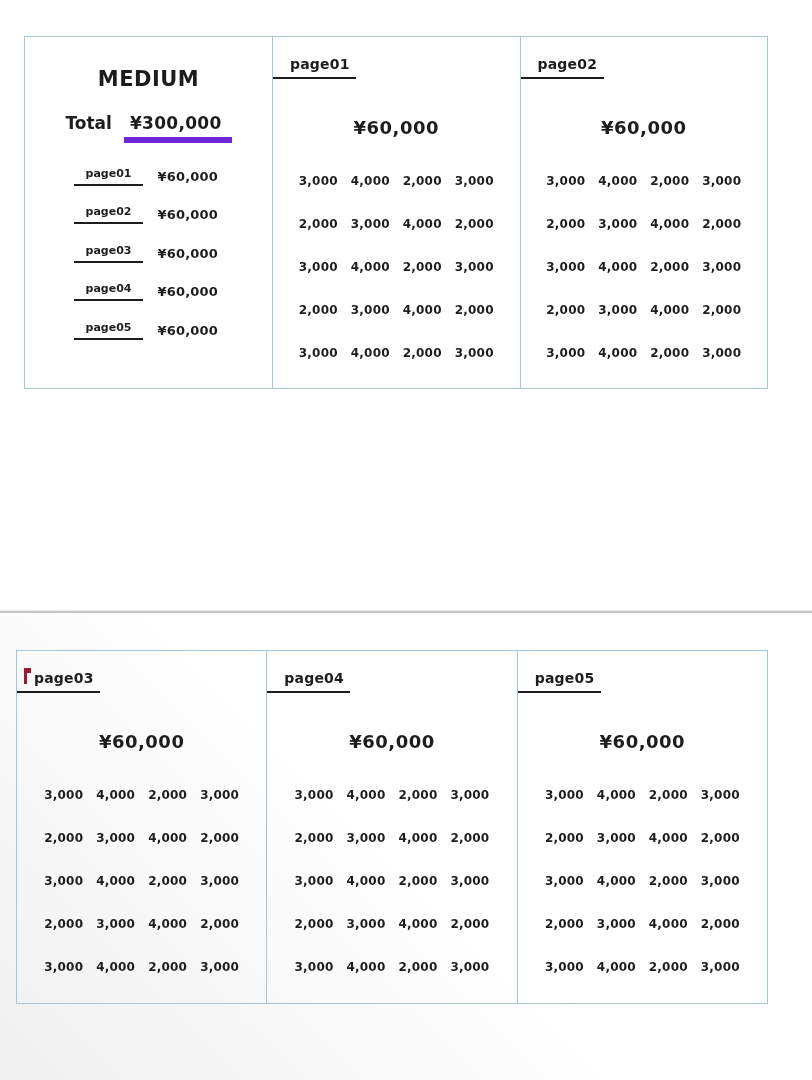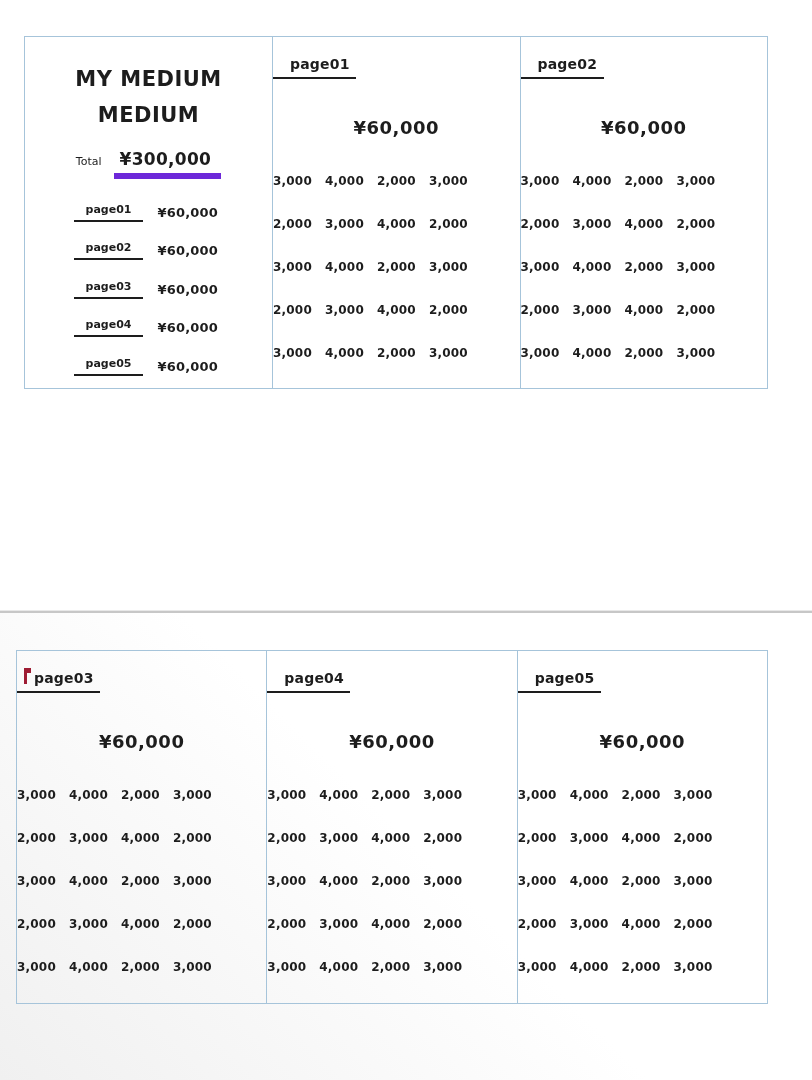--- a/index.html
+++ b/index.html
@@ -62,21 +62,21 @@
     text-align: center;
     line-height: 36px;
     letter-spacing: 0.5px;
   }
   .total-row {
     margin-top: 16px;
     display: flex;
     align-items: baseline;
     gap: 12px;
   }
-  .total-label { font-size: 11px; font-weight: normal; }
+  .total-label { font-size: 17px; font-weight: bold; }
   .total-value {
     font-size: 17px;
     font-weight: bold;
     border-bottom: 6px solid #6d28d9;
     padding: 0 10px 4px 6px;
     letter-spacing: 0.3px;
   }
   .summary-rows {
     margin-top: 14px;
     width: 100%;
@@ -131,20 +131,21 @@
     text-align: center;
     font-size: 18px;
     font-weight: bold;
     letter-spacing: 0.5px;
   }
   .num-rows { margin-top: 21px; }
   .num-row {
     height: 43px;
     display: flex;
     align-items: center;
+    justify-content: center;
     gap: 13px;
   }
   .num {
     font-size: 12px;
     font-weight: bold;
     letter-spacing: 0.2px;
   }
 
   
   .cursor-marker {
@@ -158,21 +159,20 @@
 </head>
 <body>
 
 <div class="canvas">
 
   <div class="bg-shade"></div>
 
   <div class="sheet sheet-top">
     <div class="col summary-col">
       <div class="sheet-title">
-        <div>MY MEDIUM</div>
         <div>MEDIUM</div>
       </div>
       <div class="total-row">
         <span class="total-label">Total</span>
         <span class="total-value">¥300,000</span>
       </div>
       <div class="summary-rows">
           <div class="summary-row">
             <span class="summary-row-label">page01</span>
             <span class="summary-row-value">¥60,000</span>

